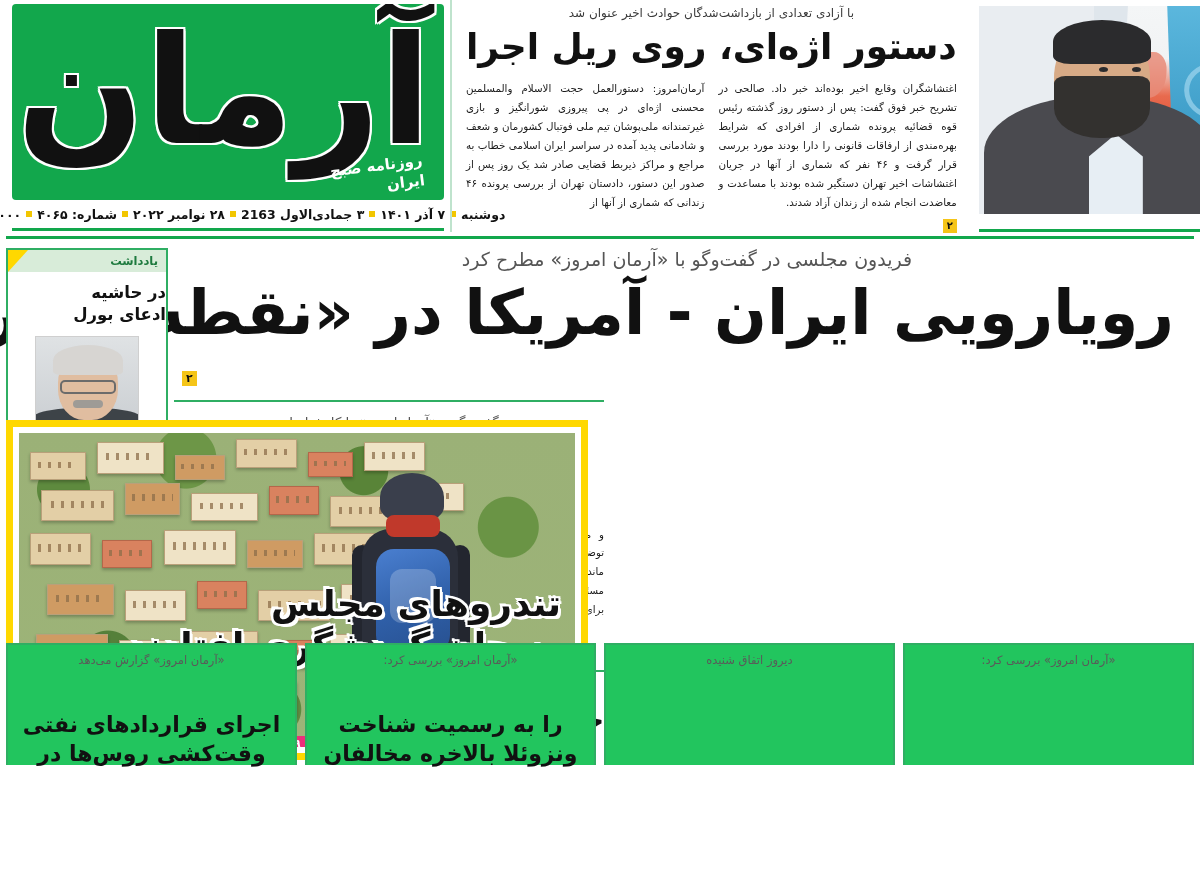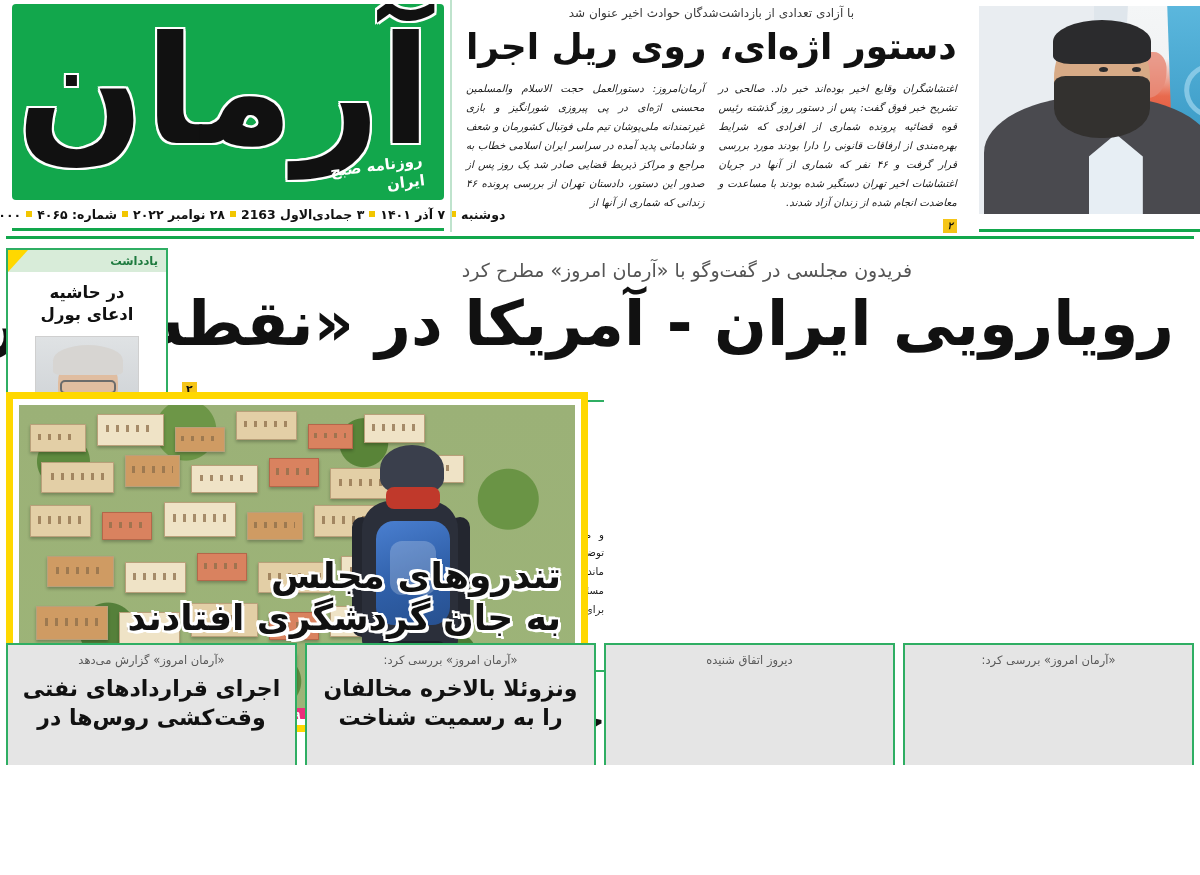--- a/index.html
+++ b/index.html
@@ -132,21 +132,21 @@
   }
   .top-cols {
     display: flex;
     flex-direction: row;
     gap: 14px;
     font-size: 10.3px;
     line-height: 1.85;
     color: #1a1a1a;
     text-align: justify;
   }
-  .top-cols .col { flex: 1 1 0; position: relative; font-style: italic; }
+  .top-cols .col { flex: 1 1 0; position: relative; }
   .badge-sq {
     display: inline-block;
     background: #f5c518;
     color: #111;
     font-size: 10px;
     font-weight: bold;
     padding: 1px 4px;
     line-height: 1.2;
   }
 
@@ -218,21 +218,21 @@
 
   
   .main-rule {
     position: absolute;
     top: 236px; right: 6px;
     width: 1188px; height: 3px;
     background: #12a74c;
   }
   .lead-block {
     position: absolute;
-    top: 259px; right: 0;
+    top: 248px; right: 0;
     width: 1026px;
     height: 148px;
     padding: 0 26px;
   }
   .lead-kicker {
     font-size: 19px;
     color: #555;
     text-align: center;
     margin-bottom: 8px;
     white-space: nowrap;
@@ -252,21 +252,21 @@
     background: #f5c518;
     color: #111;
     font-size: 11px;
     font-weight: bold;
     padding: 1px 4px;
   }
 
   
   .main-photo-outer {
     position: absolute;
-    top: 392px; left: 6px;
+    top: 420px; left: 6px;
     width: 582px; height: 340px;
     border: 7px solid #ffd800;
     background: #ffffff;
     padding: 6px;
   }
   .main-photo {
     position: relative;
     width: 100%; height: 100%;
     overflow: hidden;
     background: #8aa06b;
@@ -462,21 +462,20 @@
     left: 0; top: 0;
     width: 0; height: 0;
     border-top: 22px solid #ffd800;
     border-right: 20px solid transparent;
   }
   .note-title {
     margin-top: 10px;
     font-size: 16.5px;
     font-weight: bold;
     color: #111;
-    text-align: center;
     line-height: 1.35;
   }
   .note-photo {
     width: 104px; height: 104px;
     margin: 9px auto 6px auto;
     border: 1px solid #cfcfcf;
     position: relative;
     overflow: hidden;
     background: #cfd6dc;
   }
@@ -519,25 +518,26 @@
     width: 1188px;
     height: 122px;
     display: flex;
     flex-direction: row;
     gap: 8px;
   }
   .brief {
     flex: 1 1 0;
     border: 2px solid #2fae63;
     border-bottom: none;
-    background: #e5e5e5;
+    background: #22c55e;
     padding: 8px 10px 0 10px;
     display: flex;
     flex-direction: column;
     align-items: center;
+    gap: 36px;
   }
   .brief-kicker {
     font-size: 11.5px;
     color: #5a5a5a;
     margin-bottom: 8px;
     white-space: nowrap;
   }
   .brief-headline {
     font-size: 22px;
     font-weight: bold;
@@ -760,22 +760,22 @@
       <div class="brief-kicker">«آرمان امروز» بررسی کرد:</div>
     </div>
 
     <div class="brief">
       <div class="brief-kicker">دیروز اتفاق شنیده</div>
     </div>
 
     <div class="brief">
       <div class="brief-kicker">«آرمان امروز» بررسی کرد:</div>
       <div class="brief-headline">
+        <div>را به رسمیت شناخت</div>
         <div>ونزوئلا بالاخره مخالفان</div>
-        <div>را به رسمیت شناخت</div>
       </div>
     </div>
 
     <div class="brief">
       <div class="brief-kicker">«آرمان امروز» گزارش می‌دهد</div>
       <div class="brief-headline">
         <div>اجرای قراردادهای نفتی</div>
         <div>وقت‌کشی روس‌ها در</div>
       </div>
     </div>

